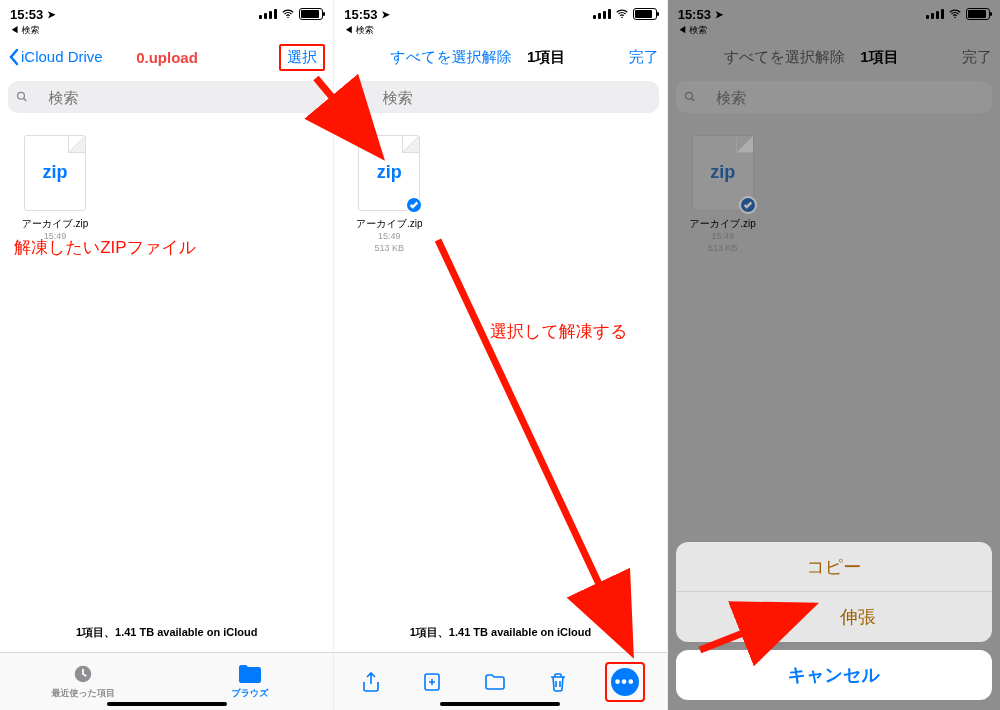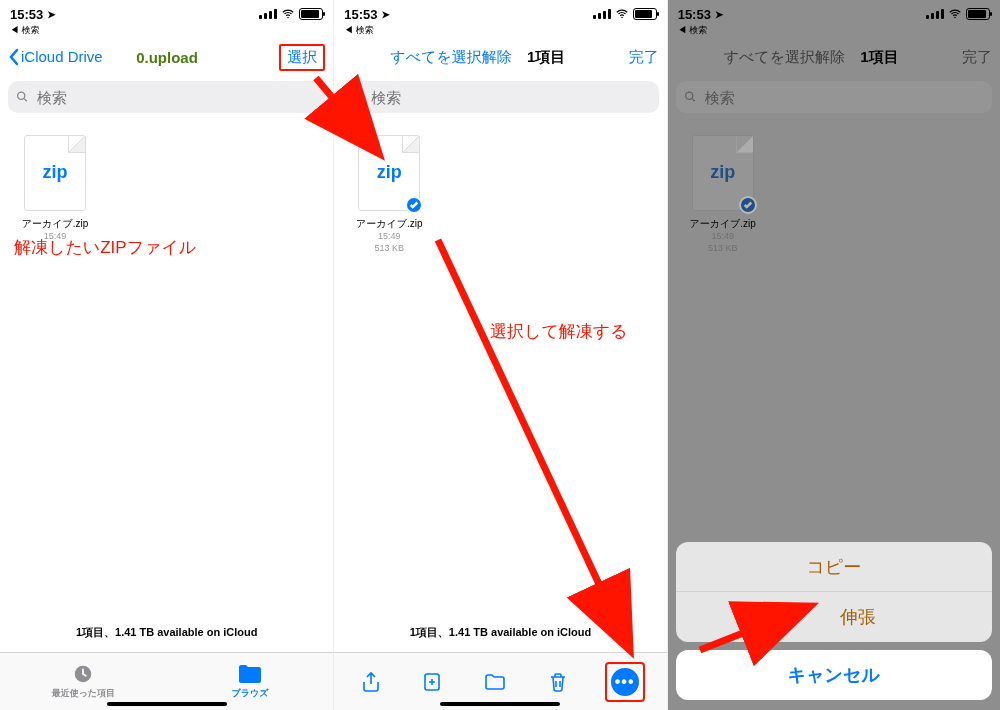--- a/index.html
+++ b/index.html
@@ -18,43 +18,43 @@
   .sig-dots span { width:3px; background:#000; display:block; border-radius:1px; }
   .sig-dots span:nth-child(1){height:4px} .sig-dots span:nth-child(2){height:6px}
   .sig-dots span:nth-child(3){height:8px} .sig-dots span:nth-child(4){height:10px}
   .wifi { width:14px; height:14px; }
   .battery { width:24px; height:12px; border:1px solid #000; border-radius:3px; position:relative; }
   .battery::after { content:""; position:absolute; right:-3px; top:3px; width:2px; height:4px; background:#000; border-radius:1px; }
   .battery .fill { position:absolute; left:1px; top:1px; bottom:1px; width:80%; background:#000; border-radius:1px; }
   
   .navbar { height:40px; display:flex; align-items:center; justify-content:space-between; padding:0 8px; font-size:15px; }
   .navbar .back { color:#007aff; display:flex; gap:2px; }
-  .navbar .title { font-weight:600; color:#4d7c0f; }
+  .navbar .title { font-weight:600; color:#ef4444; }
   .navbar .action { color:#007aff;margin-left:48px; }
   .navbar .count { font-weight:600; color:#000; }
   .redbox { border:2.5px solid #ff1400; border-radius:2px; padding:2px 6px; }
   
-  .searchbar { margin:4px 8px 10px; height:32px; background:#eeeef0; border-radius:10px; display:flex; align-items:center; padding:0 8px; gap:8px; }
+  .searchbar { margin:4px 8px 10px; height:32px; background:#eeeef0; border-radius:10px; display:flex; align-items:center; padding:0 8px; gap:20px; }
   .searchbar input { border:none; background:transparent; outline:none; font-size:15px; color:#7f7f85; width:100%; }
   .mag { width:14px; height:14px; stroke:#87878c; fill:none; stroke-width:2; }
   
   .grid { padding:12px 14px; }
   .file { width:82px; text-align:center; }
   .thumb { width:62px; height:76px; margin:0 auto 6px; background:#fff; border:1px solid #ddd; border-radius:3px; position:relative;padding-left:6px; }
   .thumb::before { content:""; position:absolute; top:0; right:0; width:16px; height:16px; background:linear-gradient(135deg, transparent 49%, #ddd 50%, #f0f0f0 51%); border-bottom:1px solid #ddd; border-left:1px solid #ddd; }
   .thumb .ziplabel { position:absolute; left:0; right:0; top:26px; text-align:center; color:#007aff; font-weight:600; font-size:18px; }
   .thumb .check { position:absolute; right:-4px; bottom:-4px; width:18px; height:18px; background:#007aff; border:2px solid #fff; border-radius:50%; display:flex; align-items:center; justify-content:center; }
   .thumb .check svg { width:10px; height:10px; stroke:#fff; fill:none; stroke-width:3; }
   .fname { font-size:10px; color:#000; white-space:nowrap; overflow:hidden; }
   .fmeta { font-size:9px; color:#9a9a9e; line-height:1.3; }
   
   .annot { position:absolute; color:#ff1400; font-size:17px; white-space:nowrap; }
   
   .bottominfo { position:absolute; left:0; right:0; bottom:70px; text-align:center; font-size:11px; font-weight:600; color:#000; }
-  .tabbar { position:absolute; left:0; right:0; bottom:0; height:58px; border-top:1px solid #d7d7db; background:#f9f9f9; display:flex; align-items:center; justify-content:flex-end; }
+  .tabbar { position:absolute; left:0; right:0; bottom:0; height:58px; border-top:1px solid #d7d7db; background:#f9f9f9; display:flex; align-items:center; justify-content:space-between; }
   .tab { text-align:center; color:#8e8e93; width:50%; }
   .tab.active { color:#007aff; }
   .tab .ticon { height:22px; display:flex; align-items:center; justify-content:center; }
   .tab .tl { font-size:9px; margin-top:2px; font-weight:600; }
   .homebar { position:absolute; bottom:4px; left:50%; transform:translateX(-50%); width:120px; height:4px; background:#000; border-radius:3px; }
   
   .toolbar { position:absolute; left:0; right:0; bottom:0; height:58px; border-top:1px solid #d7d7db; background:#f9f9f9; display:flex; align-items:center; justify-content:space-around; padding:0 6px; }
   .tool { color:#007aff; width:30px; height:30px; display:flex; align-items:center; justify-content:center; }
   .tool svg { width:24px; height:24px; stroke:#007aff; fill:none; stroke-width:1.6; }
   .tool.more { border:2.5px solid #ff1400; border-radius:4px; padding:3px; width:40px; height:40px; }

